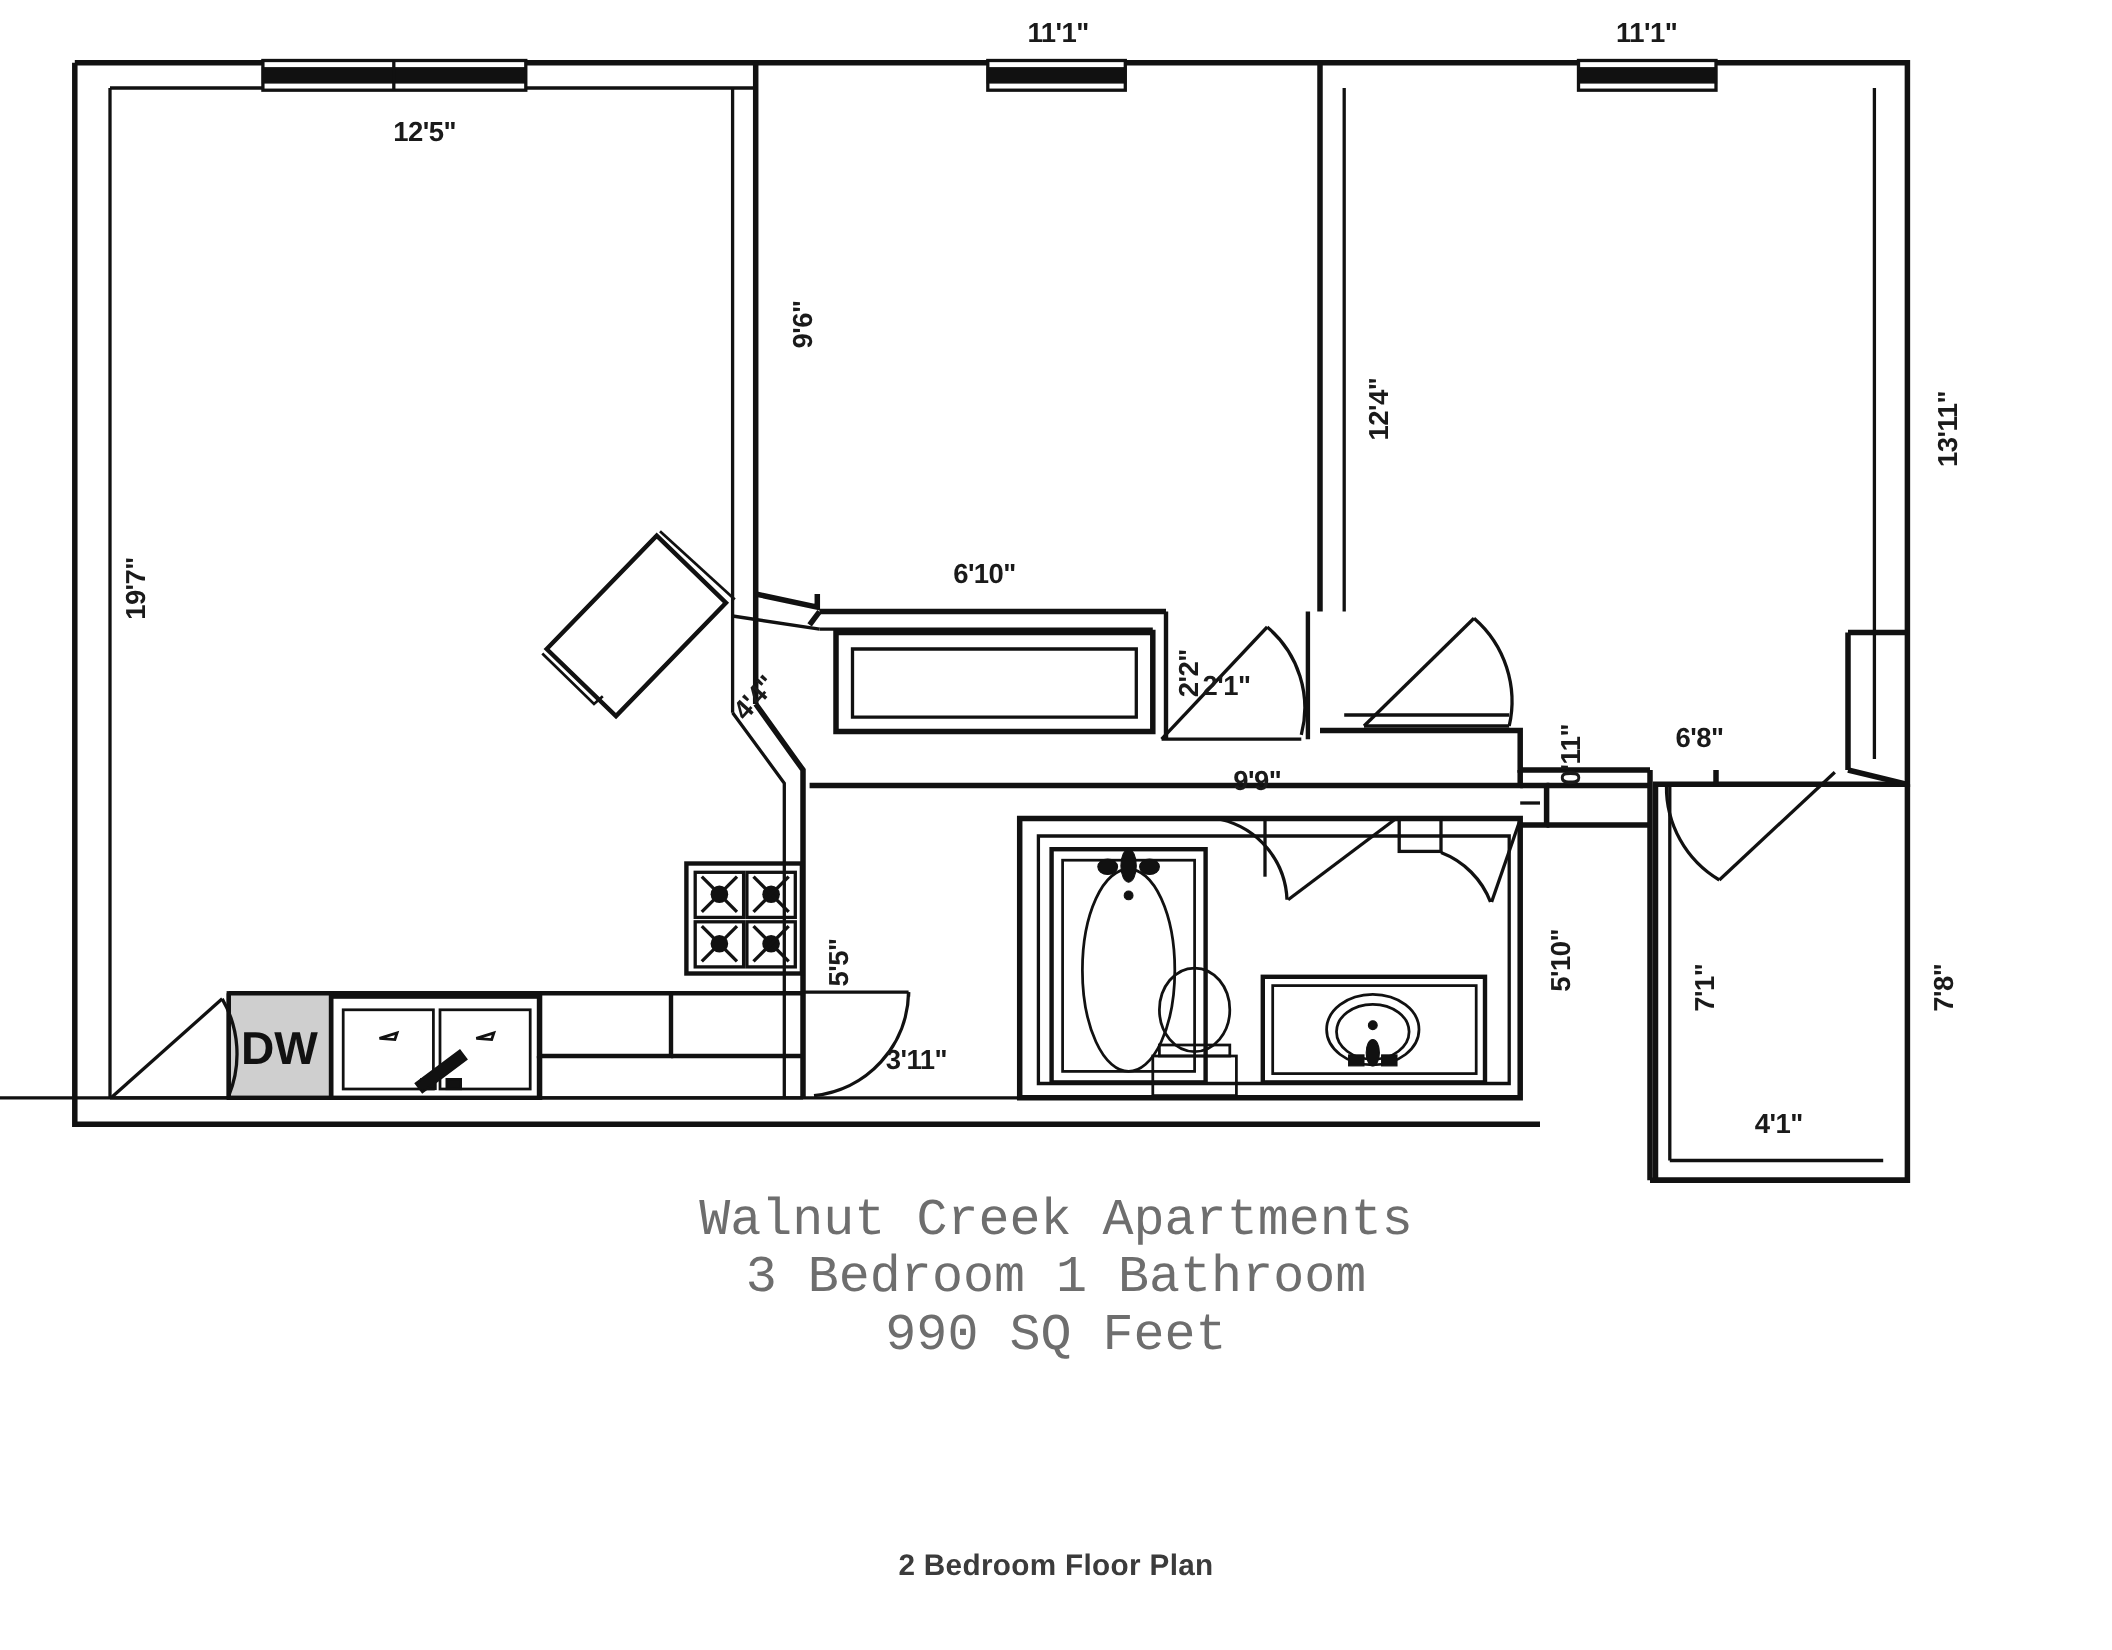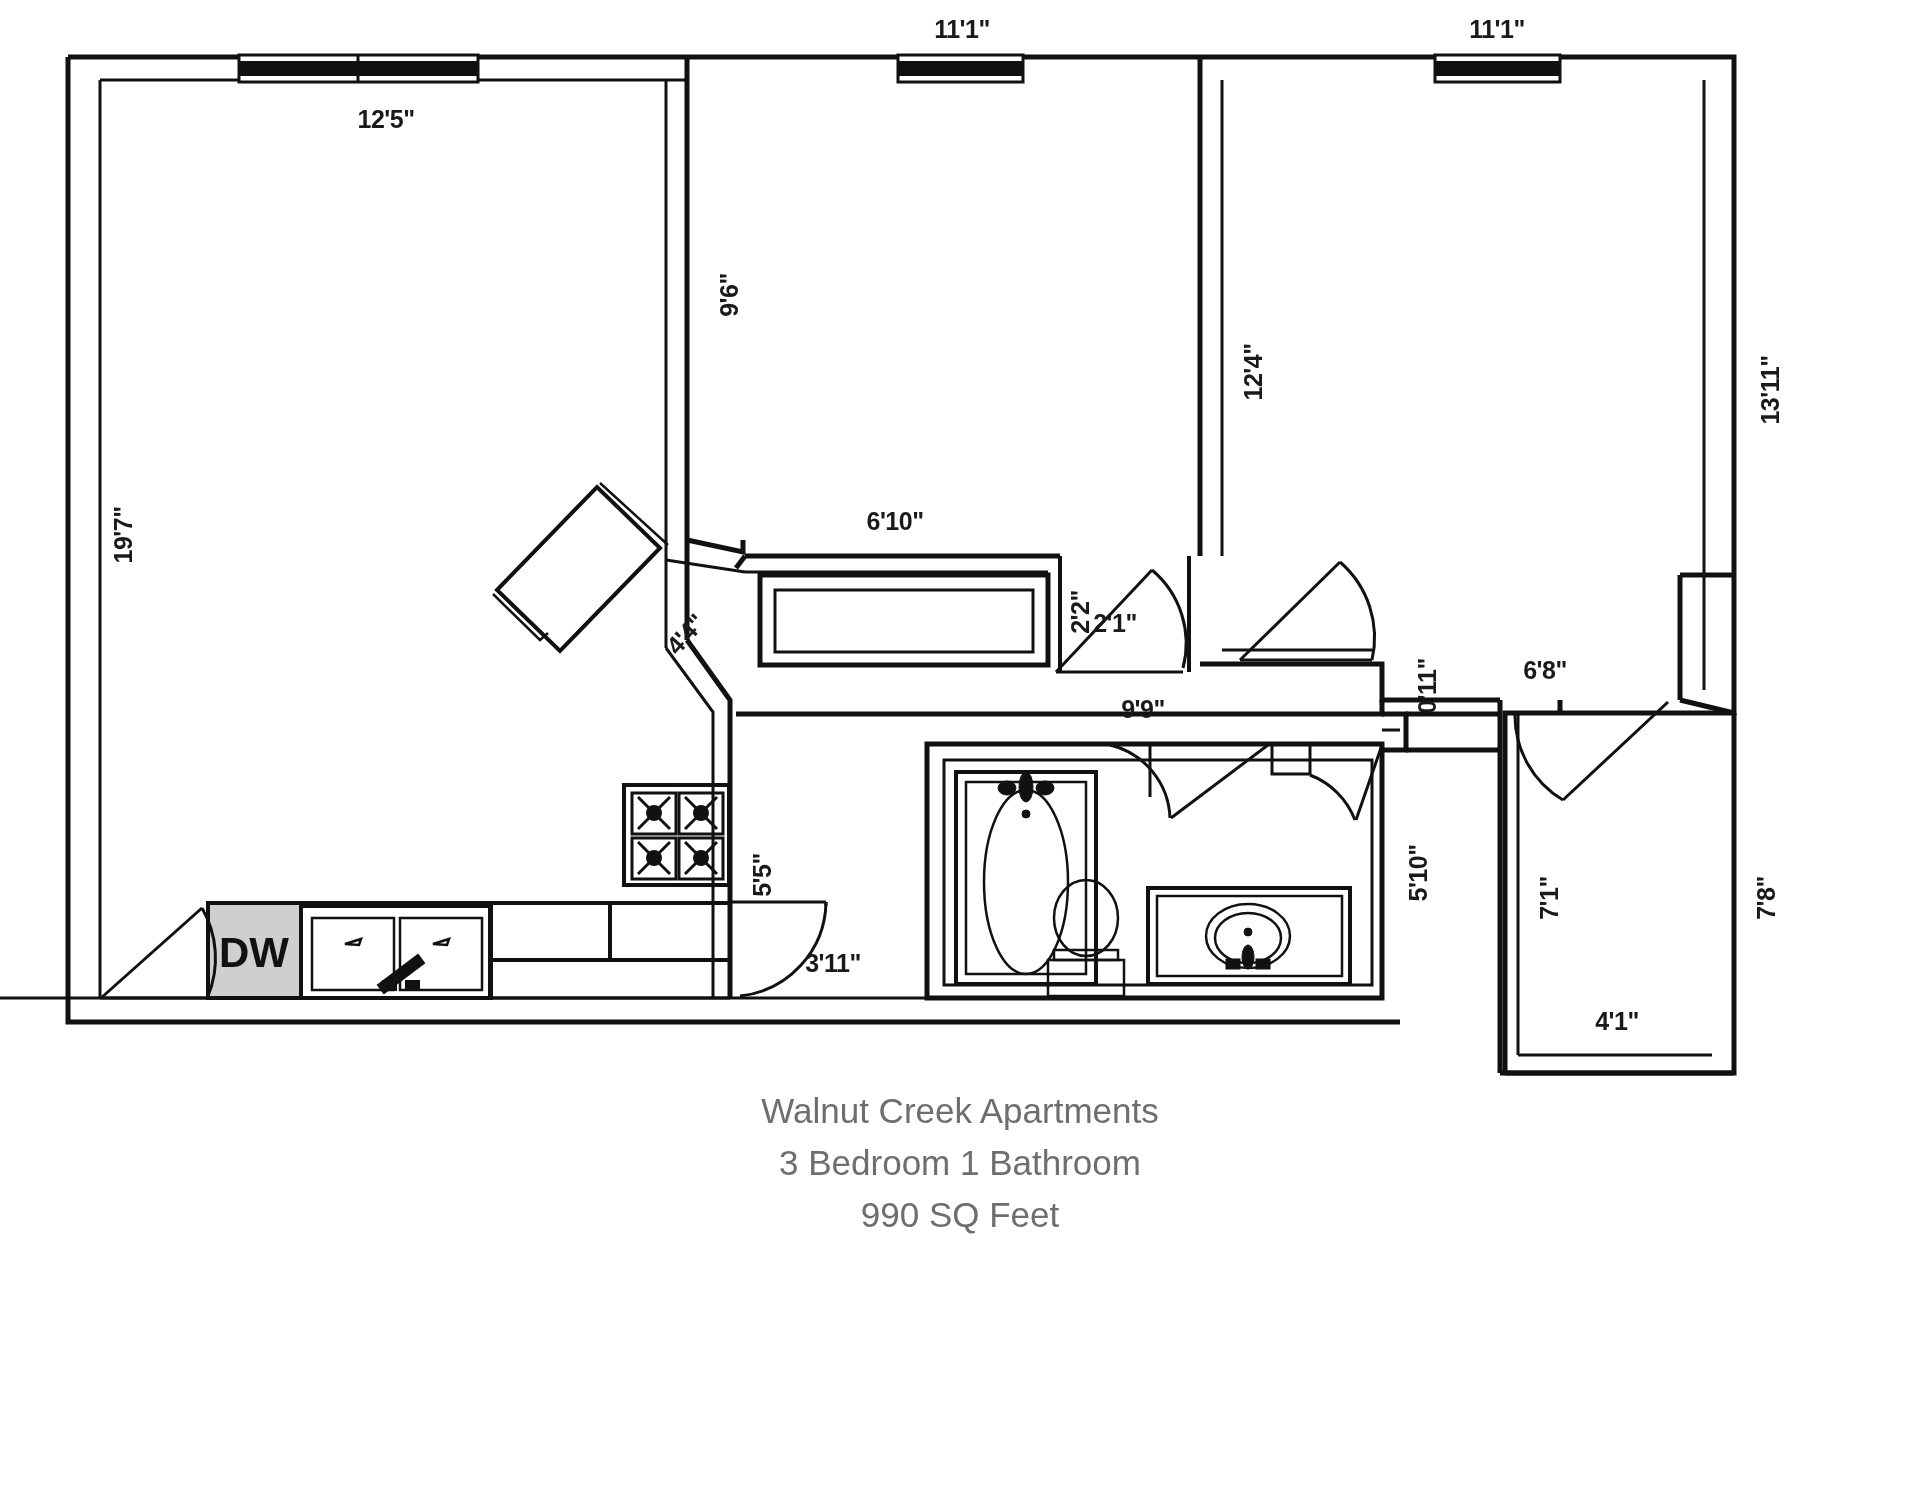--- a/index.html
+++ b/index.html
@@ -50,22 +50,22 @@
     fill: #111111;
   }
   .caption-block {
     position: absolute;
     left: 0;
     top: 1085px;
     width: 1920px;
     text-align: center;
   }
   .caption-line {
-    font-family: Liberation Sans, sans-serif;
-    font-size: 35px;
+    font-family: Liberation Mono, monospace;
+    font-size: 47px;
     color: #6e6e6e;
     line-height: 52px;
     display: block;
     font-weight: 400;
   }
   .plan-title {
     position: absolute;
     left: 0;
     top: 1408px;
     width: 1920px;
@@ -347,14 +347,15 @@
     </g>
 
   </svg>
 
   <div class="caption-block">
     <span class="caption-line">Walnut Creek Apartments</span>
     <span class="caption-line">3 Bedroom 1 Bathroom</span>
     <span class="caption-line">990 SQ Feet</span>
   </div>
 
+  <div class="plan-title">2 Bedroom Floor Plan</div>
 
 </div>
 
 </body></html>

